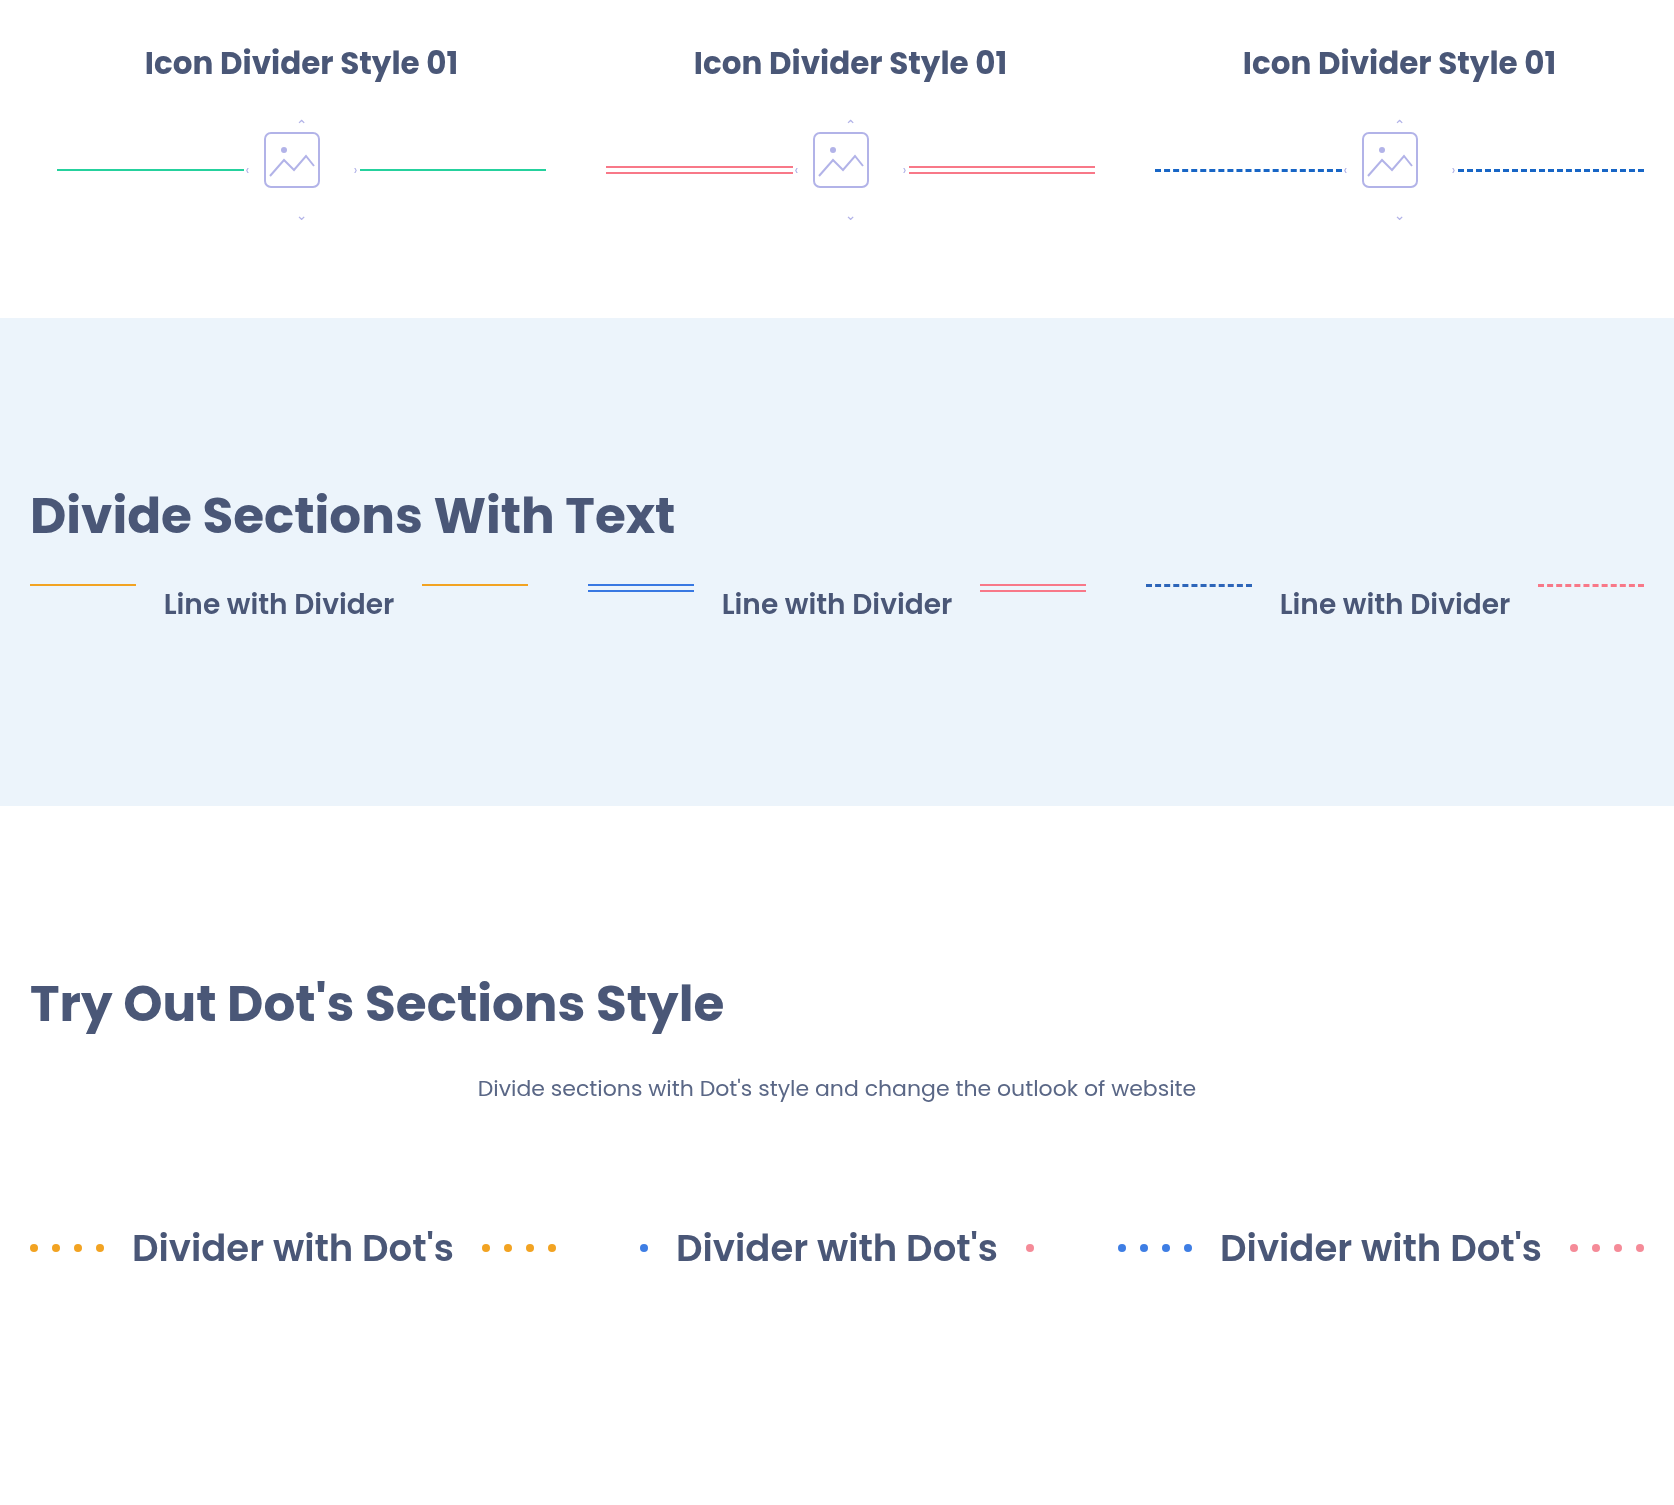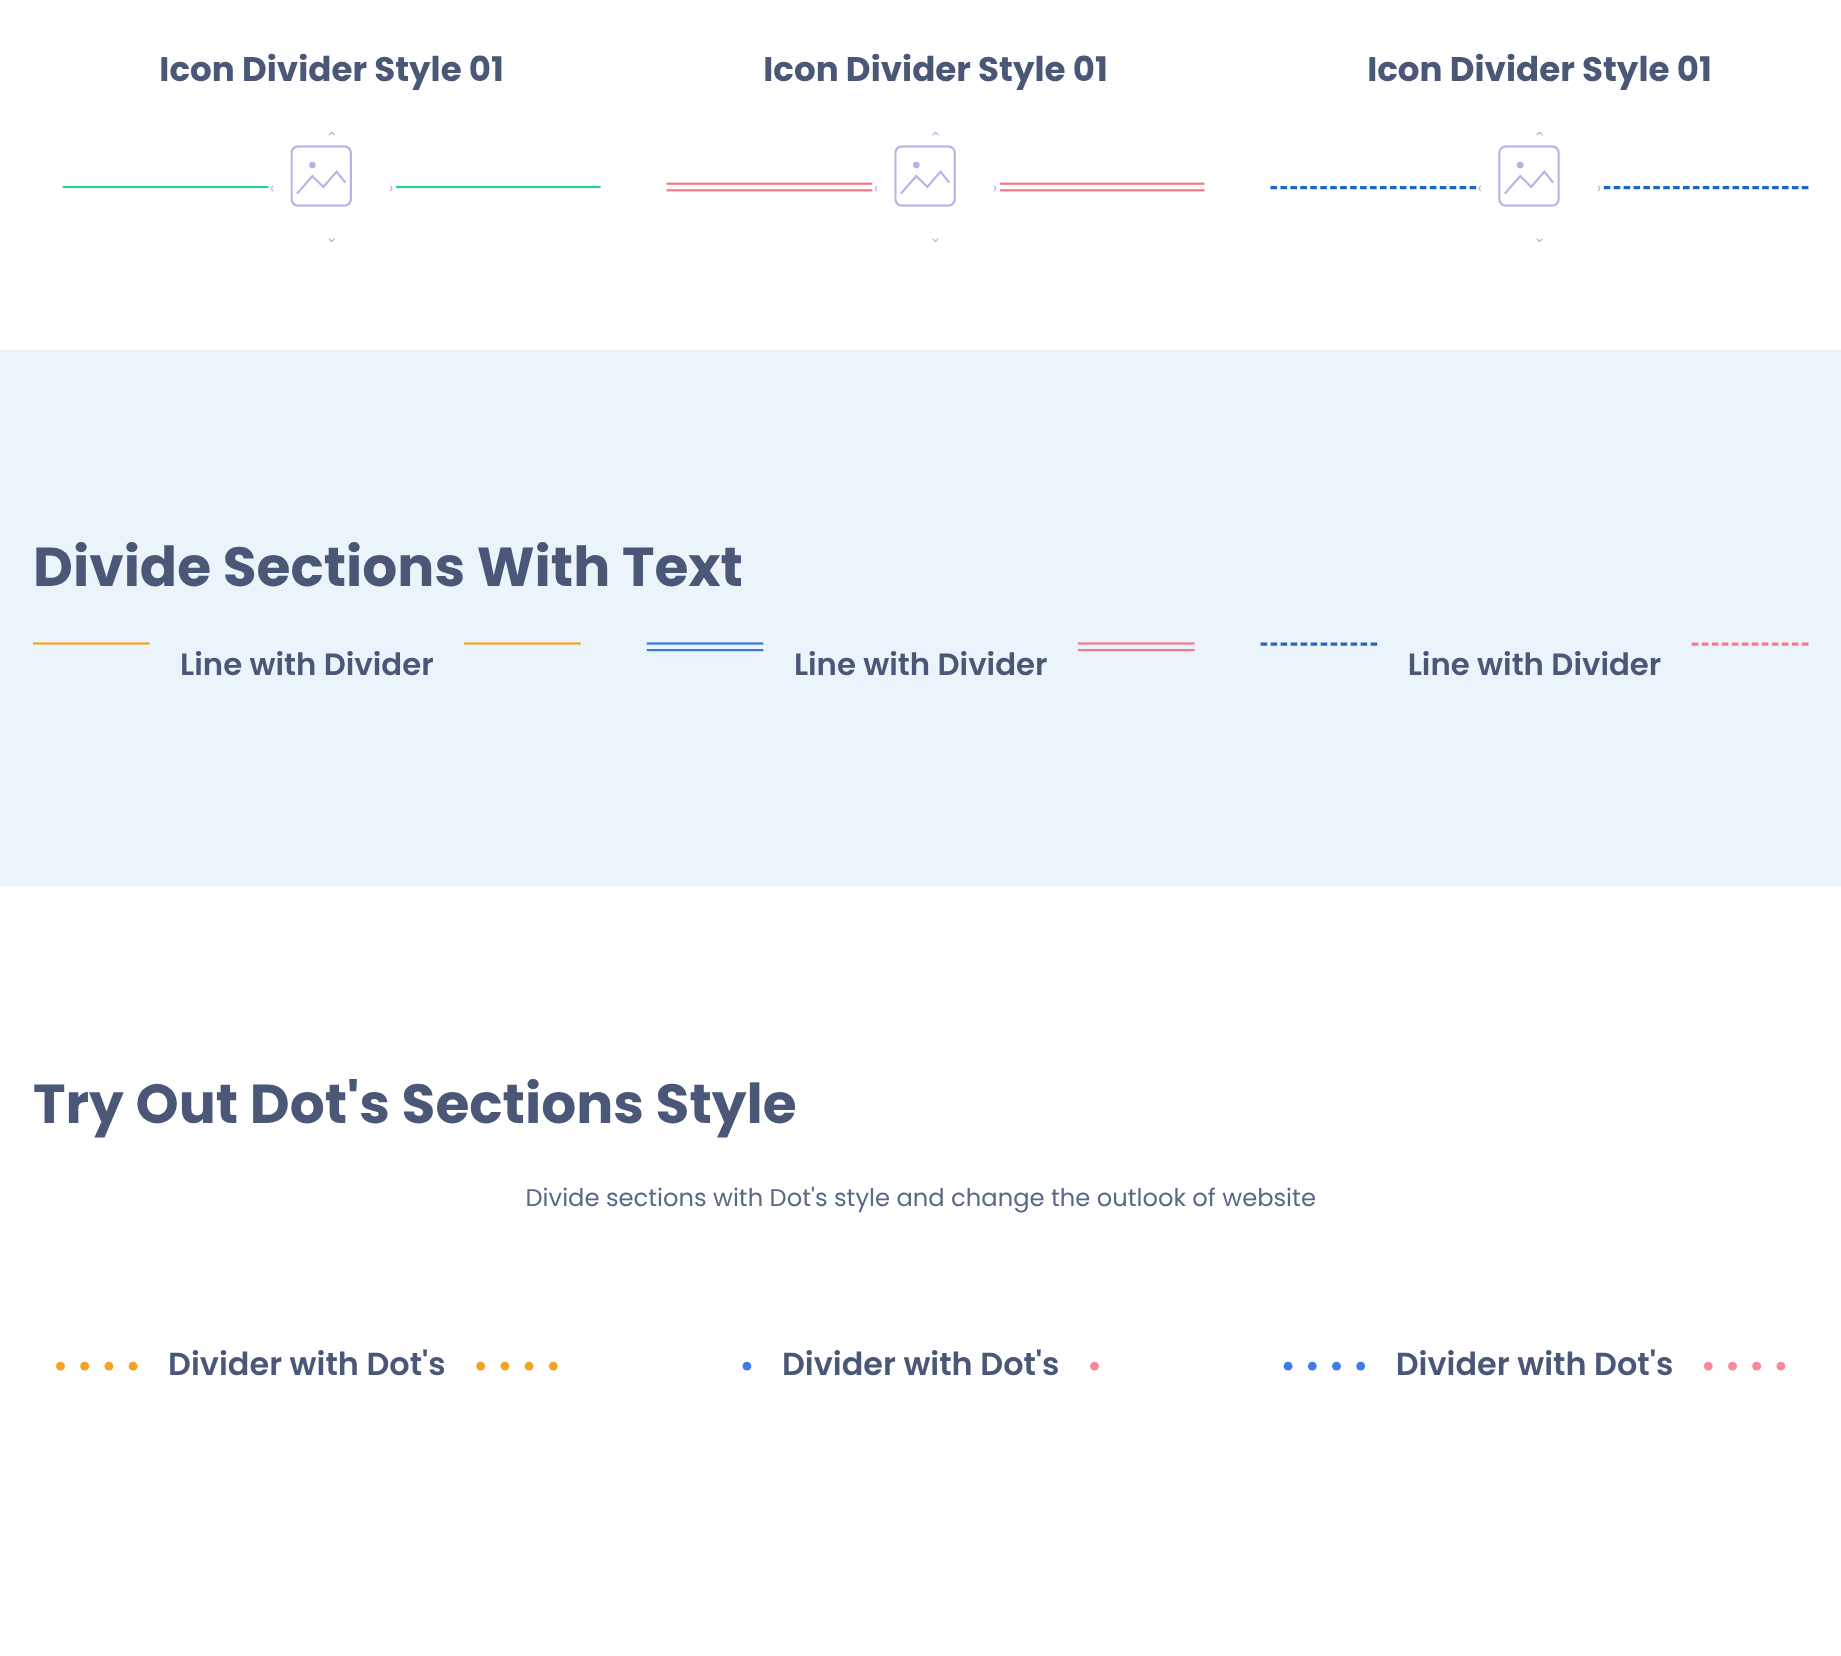--- a/index.html
+++ b/index.html
@@ -135,21 +135,21 @@
     }
 
     .dots-divider {
       display: flex;
       align-items: center;
       width: 100%;
       justify-content: center;
     }
     .dots-divider .dlabel {
       margin: 0 28px;
-      font-size: 29px;
+      font-size: 37px;
       font-weight: 600;
       color: #4a5777;
       white-space: nowrap;
       text-align: right;
     }
     .dots {
       display: flex;
       gap: 14px;
     }
     .dots.single { gap: 0; }

